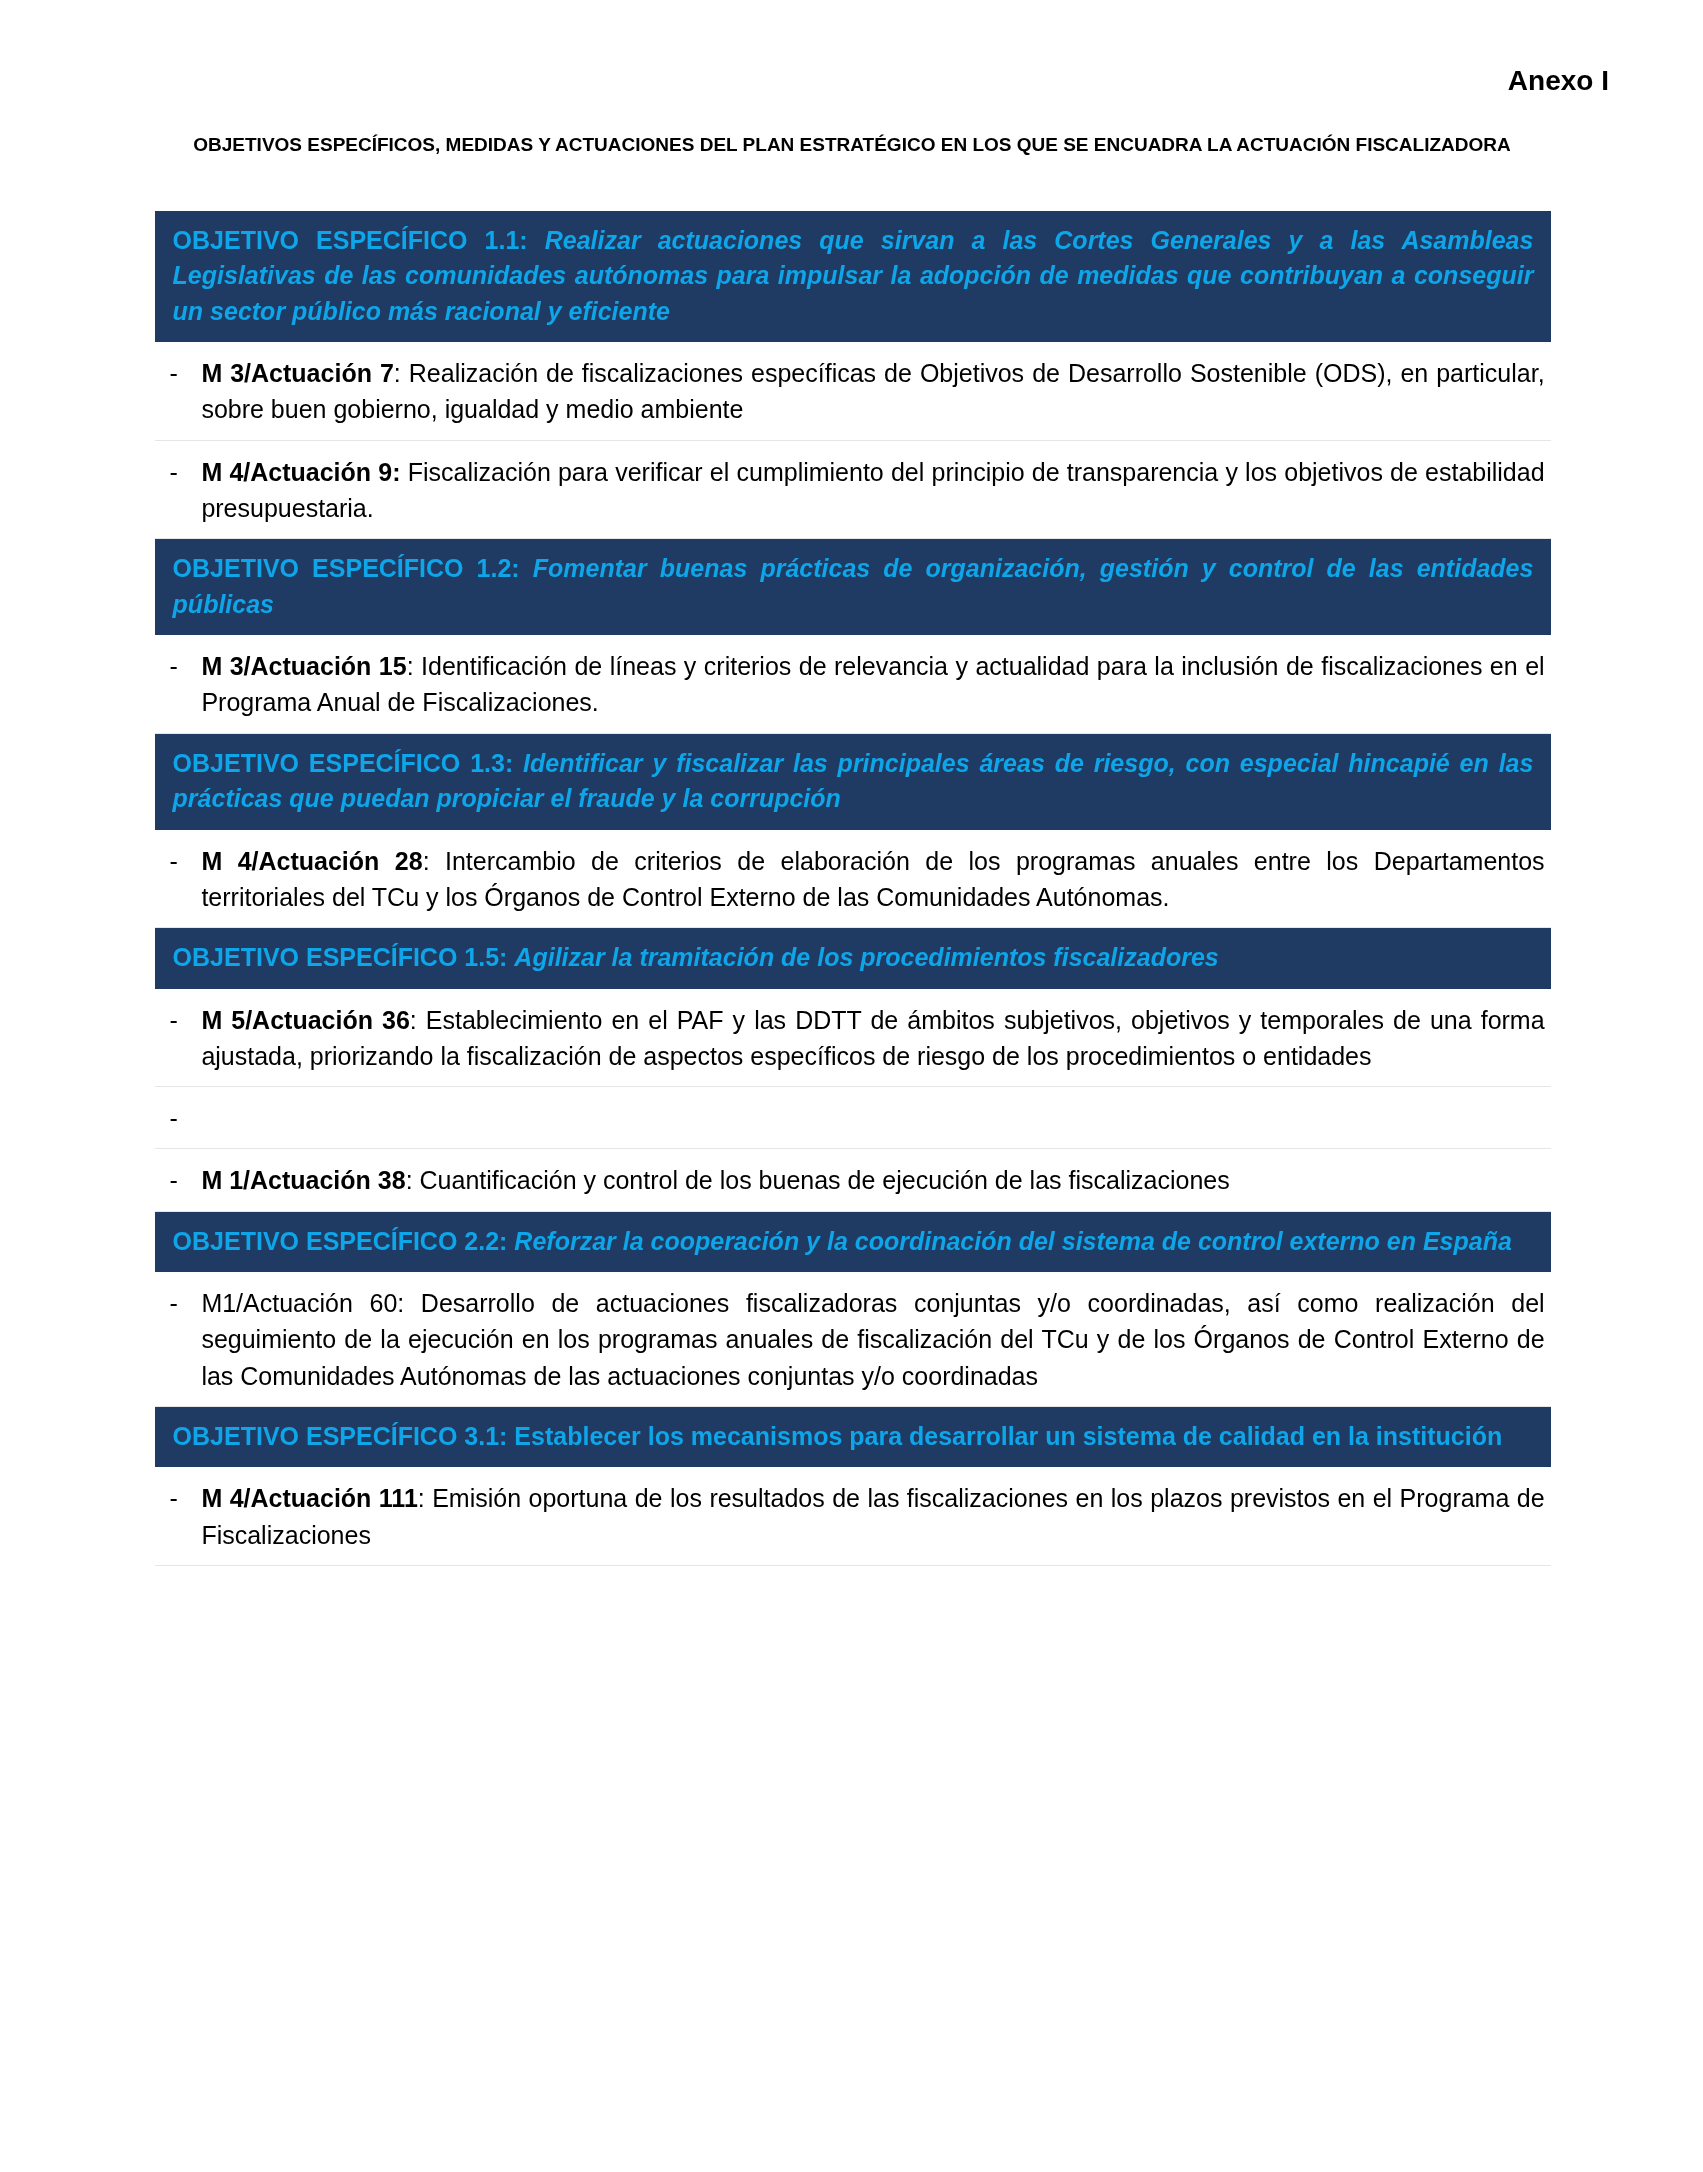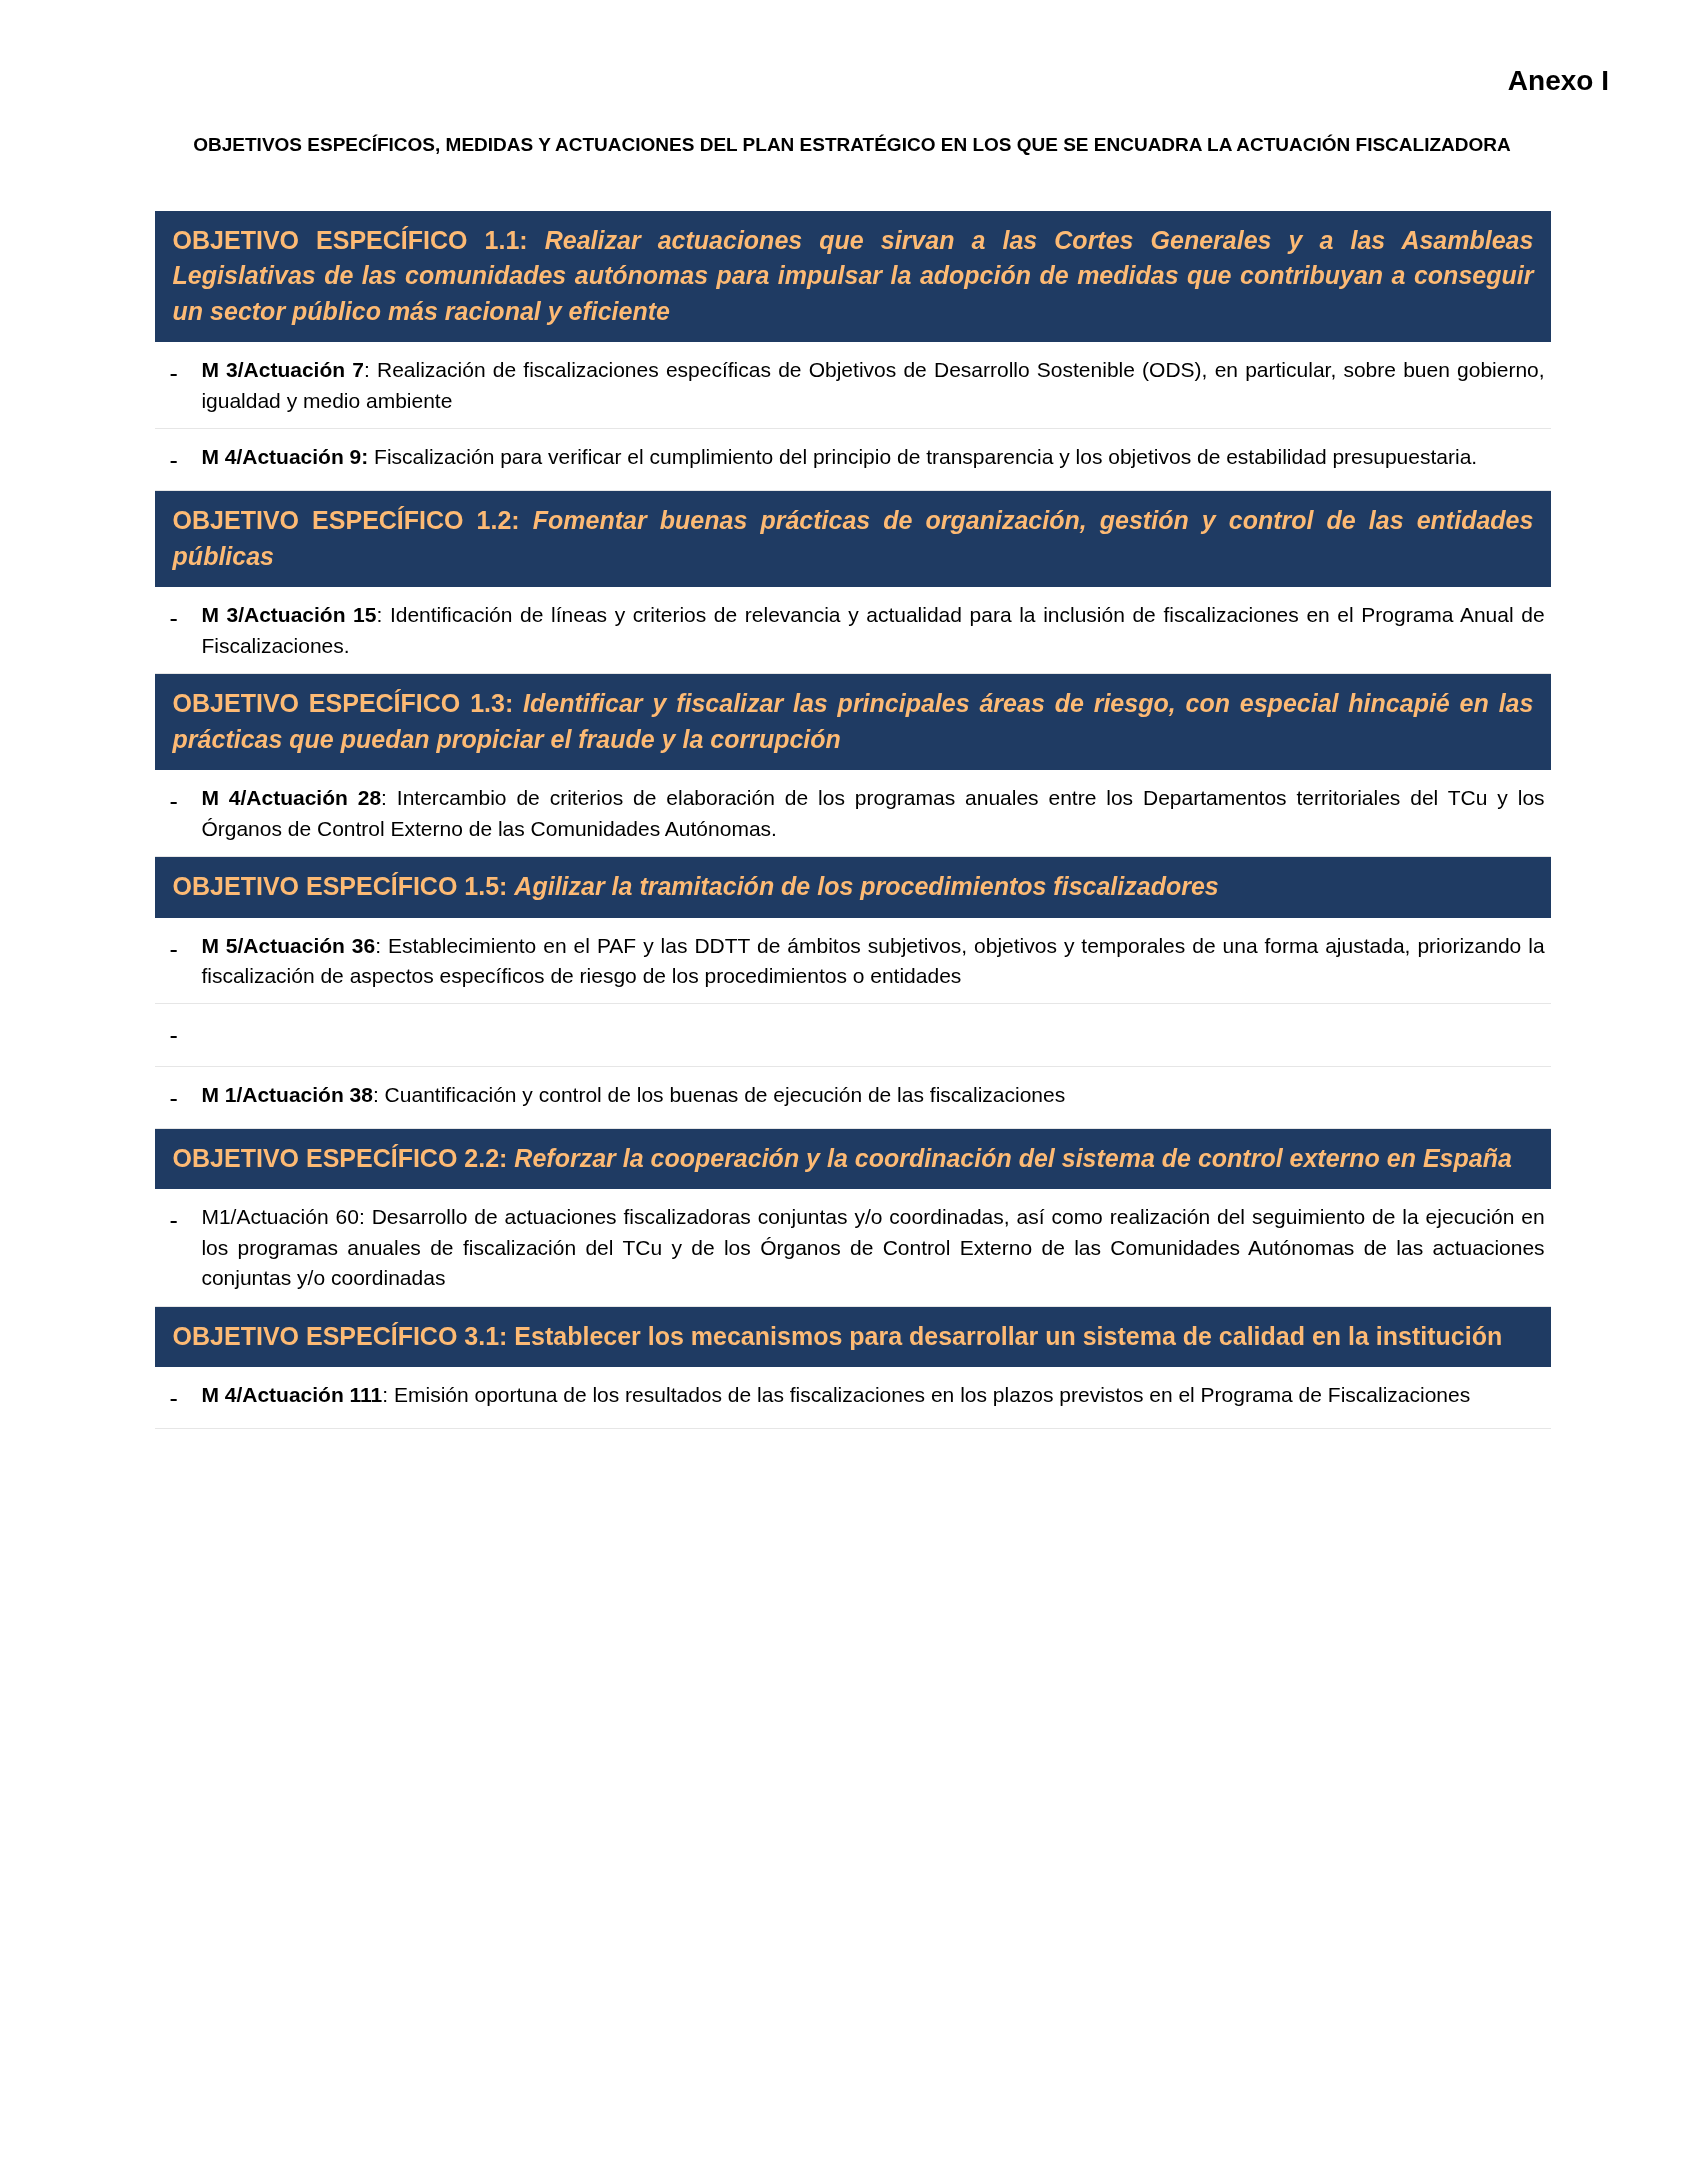--- a/index.html
+++ b/index.html
@@ -32,21 +32,21 @@
     font-size: 19px;
     line-height: 1.35;
   }
   .obj-table {
     margin-top: 53px;
     margin-left: 155px;
     width: 1396px;
   }
   .section-header {
     background: #1F3B63;
-    color: #fdba74;
+    color: #0ea5e9;
     font-weight: bold;
     font-size: 25px;
     line-height: 1.42;
     padding: 12px 17.6px 13px 17.6px;
     text-align: justify;
   }
   .hdr-desc {
     font-style: italic;
   }
   .hdr-desc.upright {
@@ -60,21 +60,21 @@
   }
   .bullet {
     flex: 0 0 32px;
     width: 32px;
     font-size: 25px;
     line-height: 1.45;
   }
   .item-text {
     flex: 1;
     margin: 0;
-    font-size: 21px;
+    font-size: 25px;
     line-height: 1.45;
     text-align: justify;
   }
   .item-label {
     font-weight: bold;
   }
   .source-line {
     margin: 22.4px 0 0 155px;
     font-size: 22.4px;
   }

